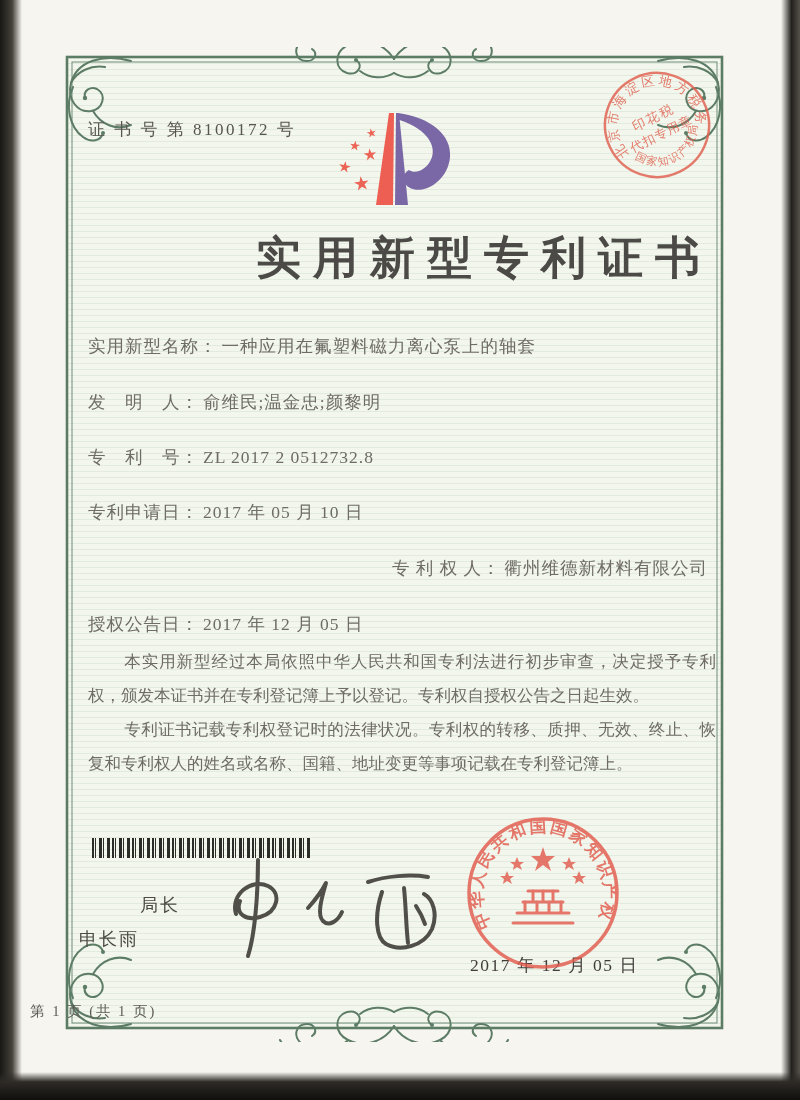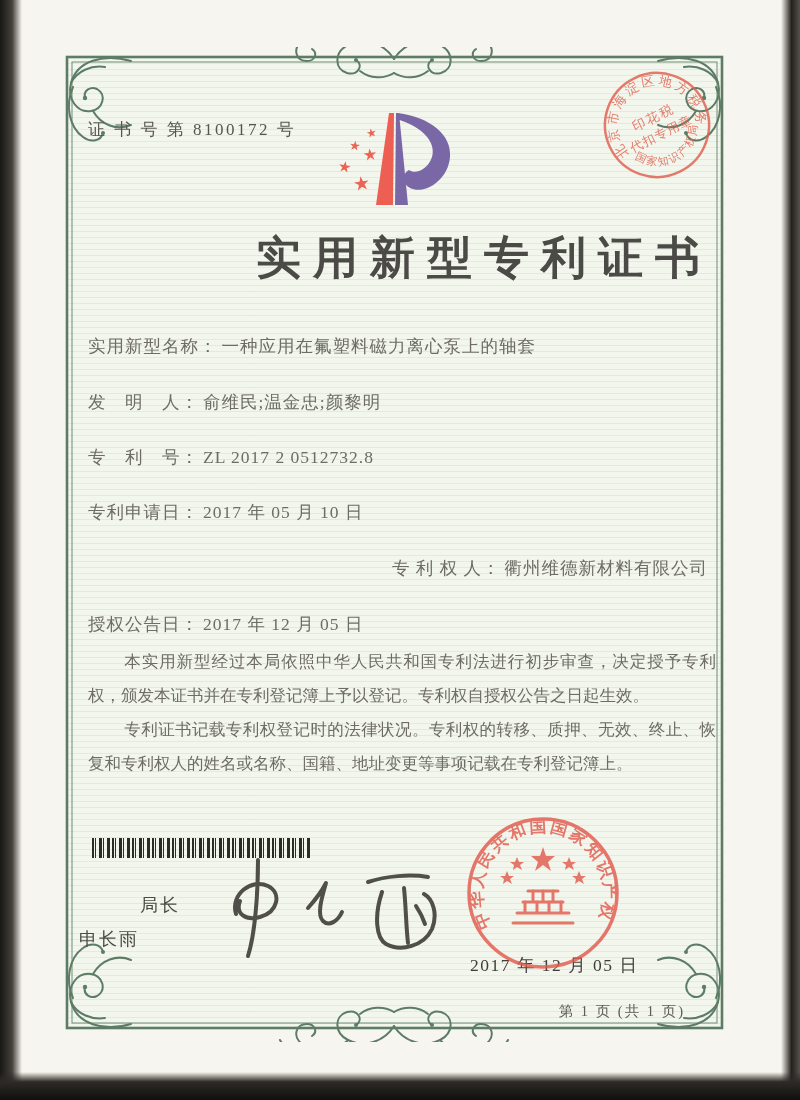--- a/index.html
+++ b/index.html
@@ -47,21 +47,21 @@
       #2b2b28 3px 4px,rgba(0,0,0,0) 4px 7px,
       #2b2b28 7px 10px,rgba(0,0,0,0) 10px 11px,
       #2b2b28 11px 12px,rgba(0,0,0,0) 12px 15px,
       #2b2b28 15px 18px,rgba(0,0,0,0) 18px 20px);}
 
   .director-title{left:95px;top:893px;font-size:18px;letter-spacing:2px;color:#4c4a45;margin-left:45px;}
   .director-name{left:79px;top:927px;font-size:18px;letter-spacing:2px;color:#4c4a45;}
 
   .seal-date{left:470px;top:953px;font-size:17.5px;letter-spacing:1.5px;color:#403e3a;}
 
-  .footer{left:30px;top:1002px;width:655px;text-align:right;
+  .footer{left:30px;top:1002px;width:655px;text-align:left;
     font-size:14.5px;letter-spacing:2px;color:#5e5c56;}
 
   .orn{fill:none;stroke:#5d7c66;stroke-width:2;stroke-linecap:round;color:#5d7c66;}
   .seal-text{font-family:"Liberation Serif","DejaVu Serif",serif;}
 </style>
 </head>
 <body>
 
 <div class="abs page-tint"></div>
 

